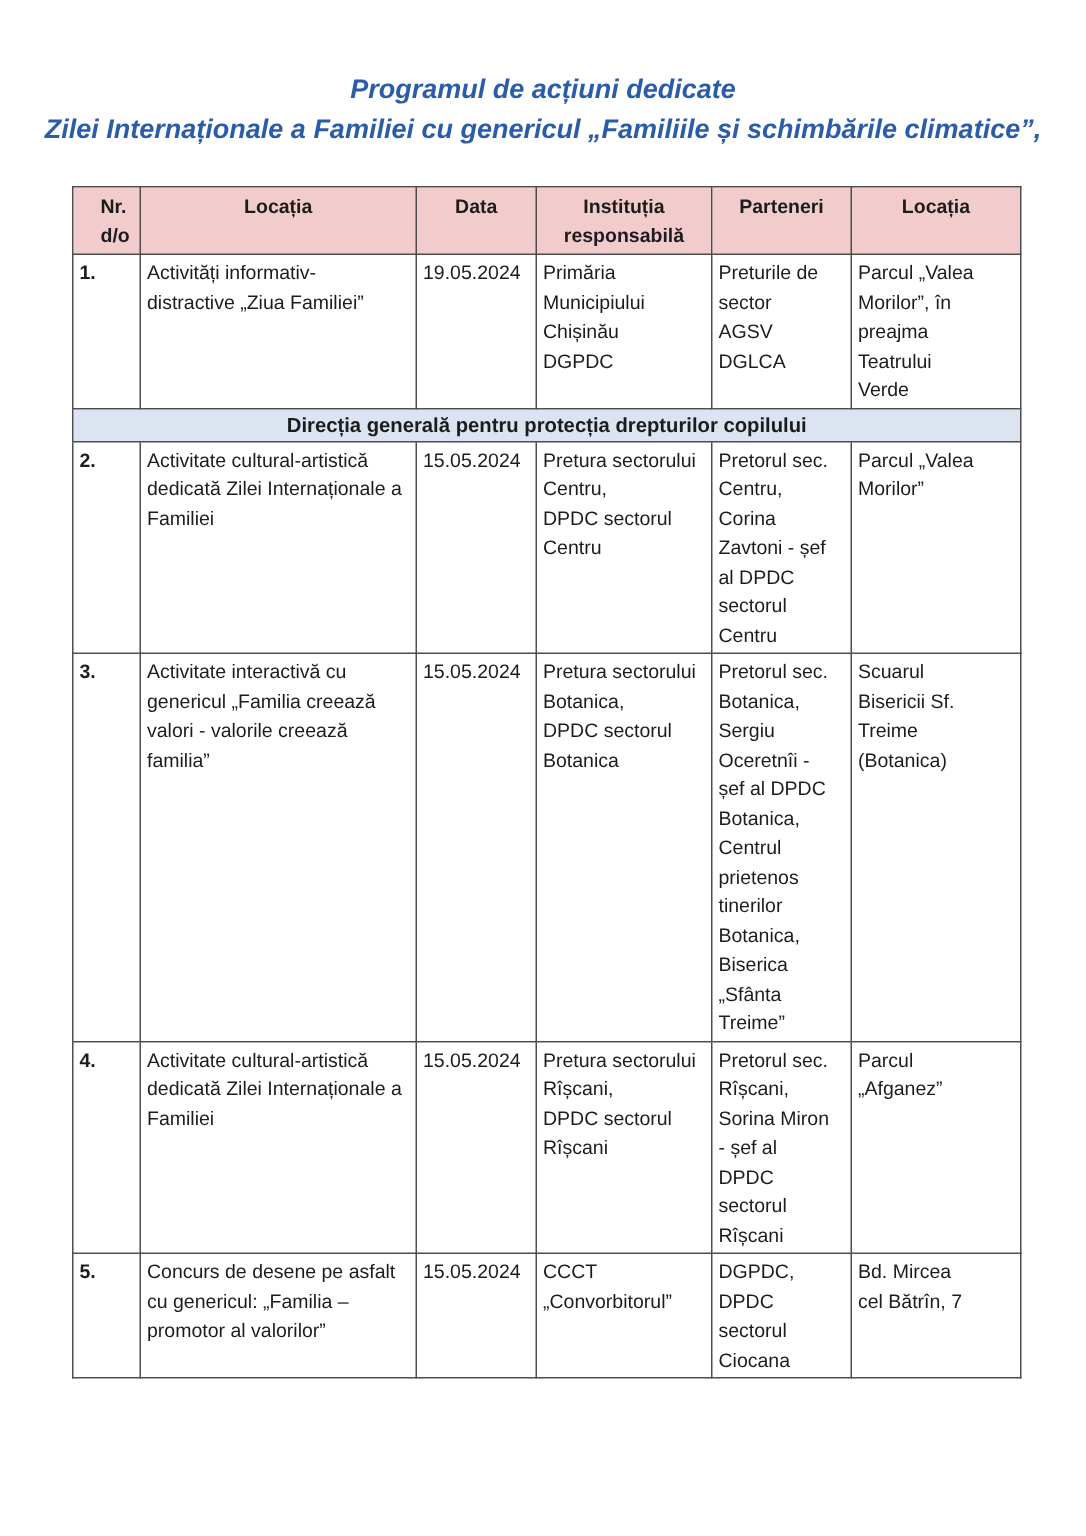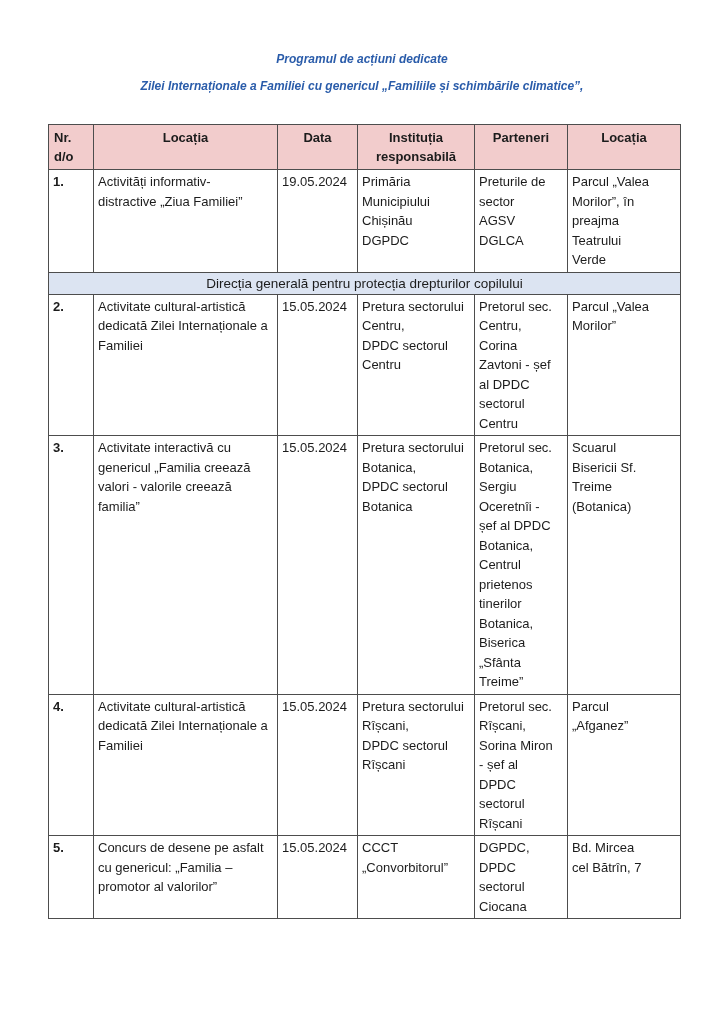--- a/index.html
+++ b/index.html
@@ -22,21 +22,21 @@
     background:#ffffff;
     padding-top:46px;
   }
   .doc-title{
     width:700px;
     margin:0 auto;
     text-align:center;
     color:var(--title-color);
     font-style:italic;
     font-weight:bold;
-    font-size:12px;
+    font-size:18px;
     line-height:27px;
   }
   .doc-title .title-line{display:block;}
   table.program{
     border-collapse:collapse;
     table-layout:fixed;
     width:632px;
     margin:24px 0 0 48px;
   }
   table.program td,table.program th{
@@ -48,27 +48,27 @@
     white-space:pre-line;
     overflow:hidden;
   }
   table.program th{
     background:var(--header-bg);
     font-weight:bold;
     text-align:center;
     line-height:19px;
     padding:3px 2px;
   }
-  table.program th.col-nr{text-align:left;padding-left:5px;}
+  table.program th.col-nr{text-align:left;padding-left:18px;}
   td.nr-cell{font-weight:bold;padding-left:5px;}
   tr.centered-row td{text-align:left;}
   tr.centered-row td.nr-cell{text-align:left;}
   tr.section-row td{
     background:var(--section-bg);
-    font-weight:normal;
+    font-weight:bold;
     text-align:center;
     font-size:13.5px;
     line-height:17px;
     padding:2px;
     white-space:normal;
   }
 </style>
 </head>
 <body>
 

